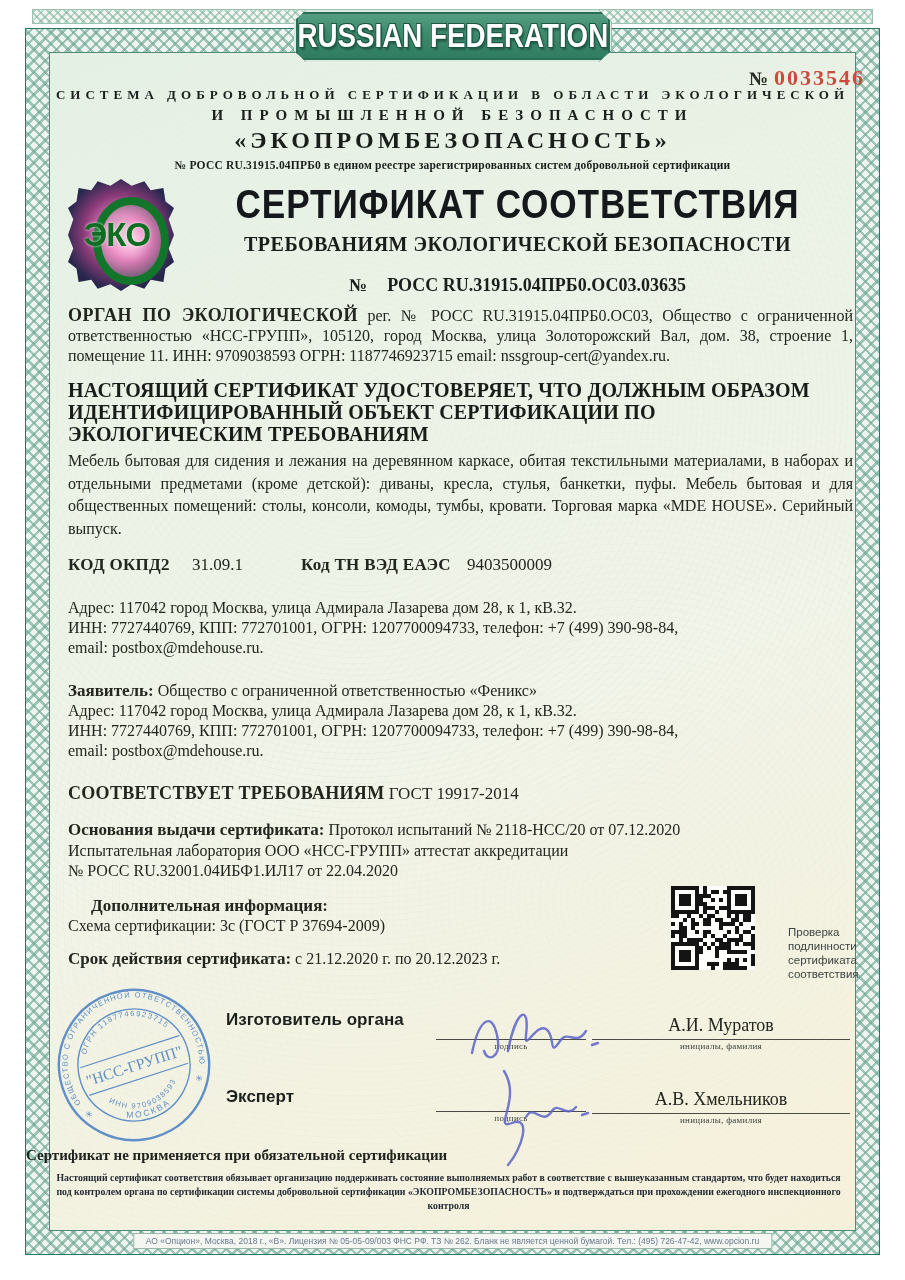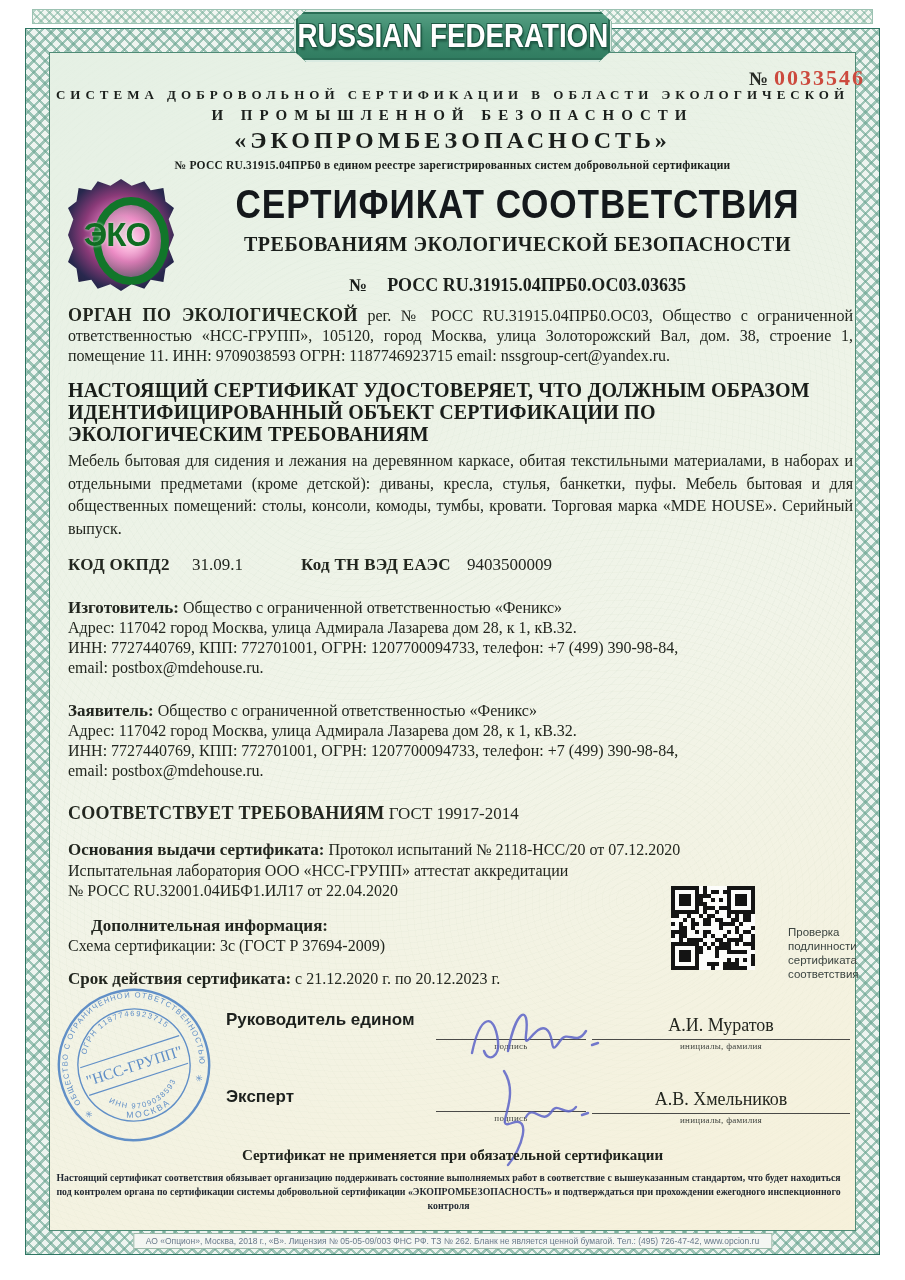--- a/index.html
+++ b/index.html
@@ -110,21 +110,21 @@
   .sign-block.r2{left:410px;top:1064px;}
   .name-block{position:absolute;width:258px;text-align:center;}
   .name-block .nm{font-size:18px;color:#23261f;border-bottom:1px solid #4a4a48;padding-bottom:3px;}
   .name-block.r1{left:566px;top:986px;}
   .name-block.r2{left:566px;top:1060px;}
   .scribble{position:absolute;pointer-events:none;}
   .scribble.s1{left:438px;top:958px;}
   .scribble.s2{left:448px;top:1036px;}
 
   
-  .note{position:absolute;left:0;right:0;top:1118px;text-align:center;
+  .note{position:absolute;left:0;right:0;top:1118px;text-align:left;
     font-weight:bold;font-size:15px;color:#20241e;}
   .fine{position:absolute;left:20px;right:28px;top:1142px;text-align:center;
     font-weight:bold;font-size:9.8px;line-height:14px;color:#232a33;}
   .printinfo{position:absolute;left:50%;bottom:5px;transform:translateX(-50%);
     background:#f4f6f2;border:1px solid #9ab8a8;padding:2px 12px;white-space:nowrap;
     font-family:"Liberation Sans",sans-serif;font-size:8.5px;color:#68798a;}
 </style>
 </head>
 <body>
 
@@ -170,24 +170,20 @@
 
       <div class="statement">НАСТОЯЩИЙ СЕРТИФИКАТ УДОСТОВЕРЯЕТ, ЧТО ДОЛЖНЫМ ОБРАЗОМ ИДЕНТИФИЦИРОВАННЫЙ ОБЪЕКТ СЕРТИФИКАЦИИ ПО ЭКОЛОГИЧЕСКИМ ТРЕБОВАНИЯМ</div>
 
       <div class="object jp">Мебель бытовая для сидения и лежания на деревянном каркасе, обитая текстильными материалами, в наборах и отдельными предметами (кроме детской): диваны, кресла, стулья, банкетки, пуфы. Мебель бытовая и для общественных помещений: столы, консоли, комоды, тумбы, кровати. Торговая марка «MDE HOUSE». Серийный выпуск.</div>
 
       <div class="codes">
         <b>КОД ОКПД2</b><span class="v1">31.09.1</span><b class="l2">Код ТН ВЭД ЕАЭС</b><span class="v2">9403500009</span>
       </div>
 
       <div class="party">
-        <div>
-          <span class="plbl">Изготовитель:</span>
-          <span>Общество с ограниченной ответственностью «Феникс»</span>
-        </div>
         <div>Адрес: 117042 город Москва, улица Адмирала Лазарева дом 28, к 1, кВ.32.</div>
         <div>ИНН: 7727440769, КПП: 772701001, ОГРН: 1207700094733, телефон: +7 (499) 390-98-84,</div>
         <div>email: postbox@mdehouse.ru.</div>
       </div>
 
       <div class="party">
         <div>
           <span class="plbl">Заявитель:</span>
           <span>Общество с ограниченной ответственностью «Феникс»</span>
         </div>
@@ -473,21 +469,21 @@
         <text font-size="7.6" letter-spacing="1.2"><textPath href="#arcOuter" startOffset="50%" text-anchor="middle">ОБЩЕСТВО С ОГРАНИЧЕННОЙ ОТВЕТСТВЕННОСТЬЮ</textPath></text>
         <text font-size="7.6" letter-spacing="1.4"><textPath href="#arcOgrn" startOffset="50%" text-anchor="middle">ОГРН 1187746923715</textPath></text>
         <text font-size="7.6" letter-spacing="1.4"><textPath href="#arcInn" startOffset="50%" text-anchor="middle">ИНН 9709038593</textPath></text>
         <text font-size="8.6" letter-spacing="2"><textPath href="#arcCity" startOffset="50%" text-anchor="middle">МОСКВА</textPath></text>
         <text x="80" y="86" text-anchor="middle" font-size="15.5" font-family="Liberation Serif, serif">"НСС-ГРУПП"</text>
         <text x="18" y="116" font-size="9">✳</text>
         <text x="134" y="116" font-size="9">✳</text>
       </g>
     </svg>
 
-    <div class="sig-label r1">Руководитель едином</div>
+    <div class="sig-label r1">Изготовитель органа</div>
     <div class="sig-label r2">Эксперт</div>
 
     <div class="sign-block r1">
       <div class="sp"></div>
       <div class="cap">подпись</div>
     </div>
     <div class="name-block r1">
       <div class="nm">А.И. Муратов</div>
       <div class="cap">инициалы, фамилия</div>
     </div>

